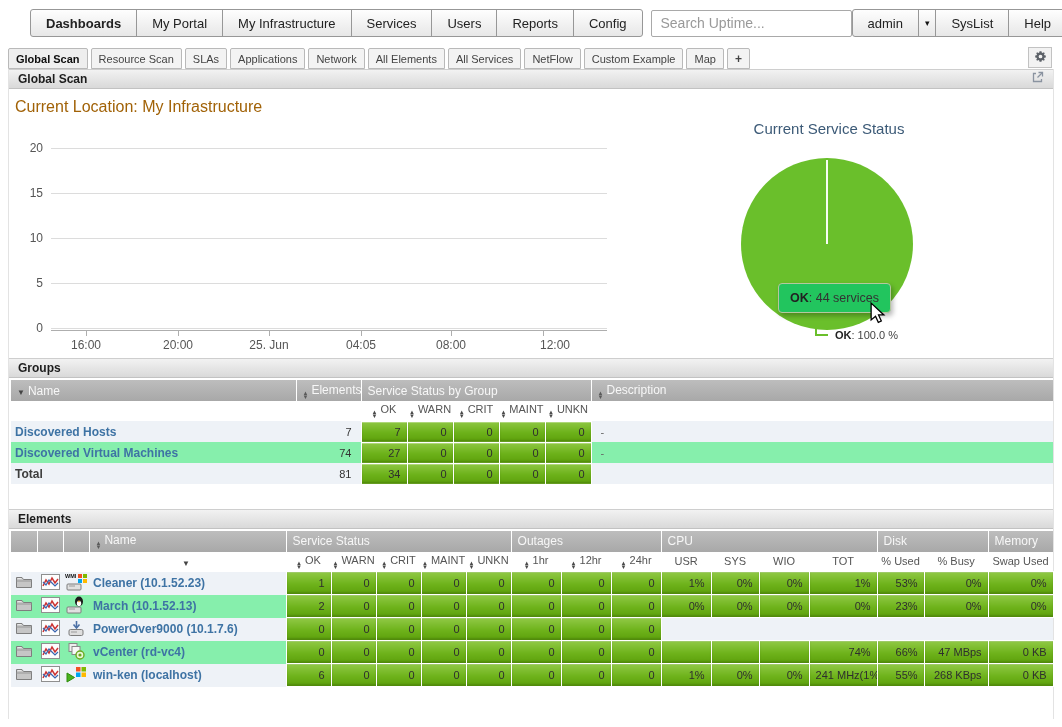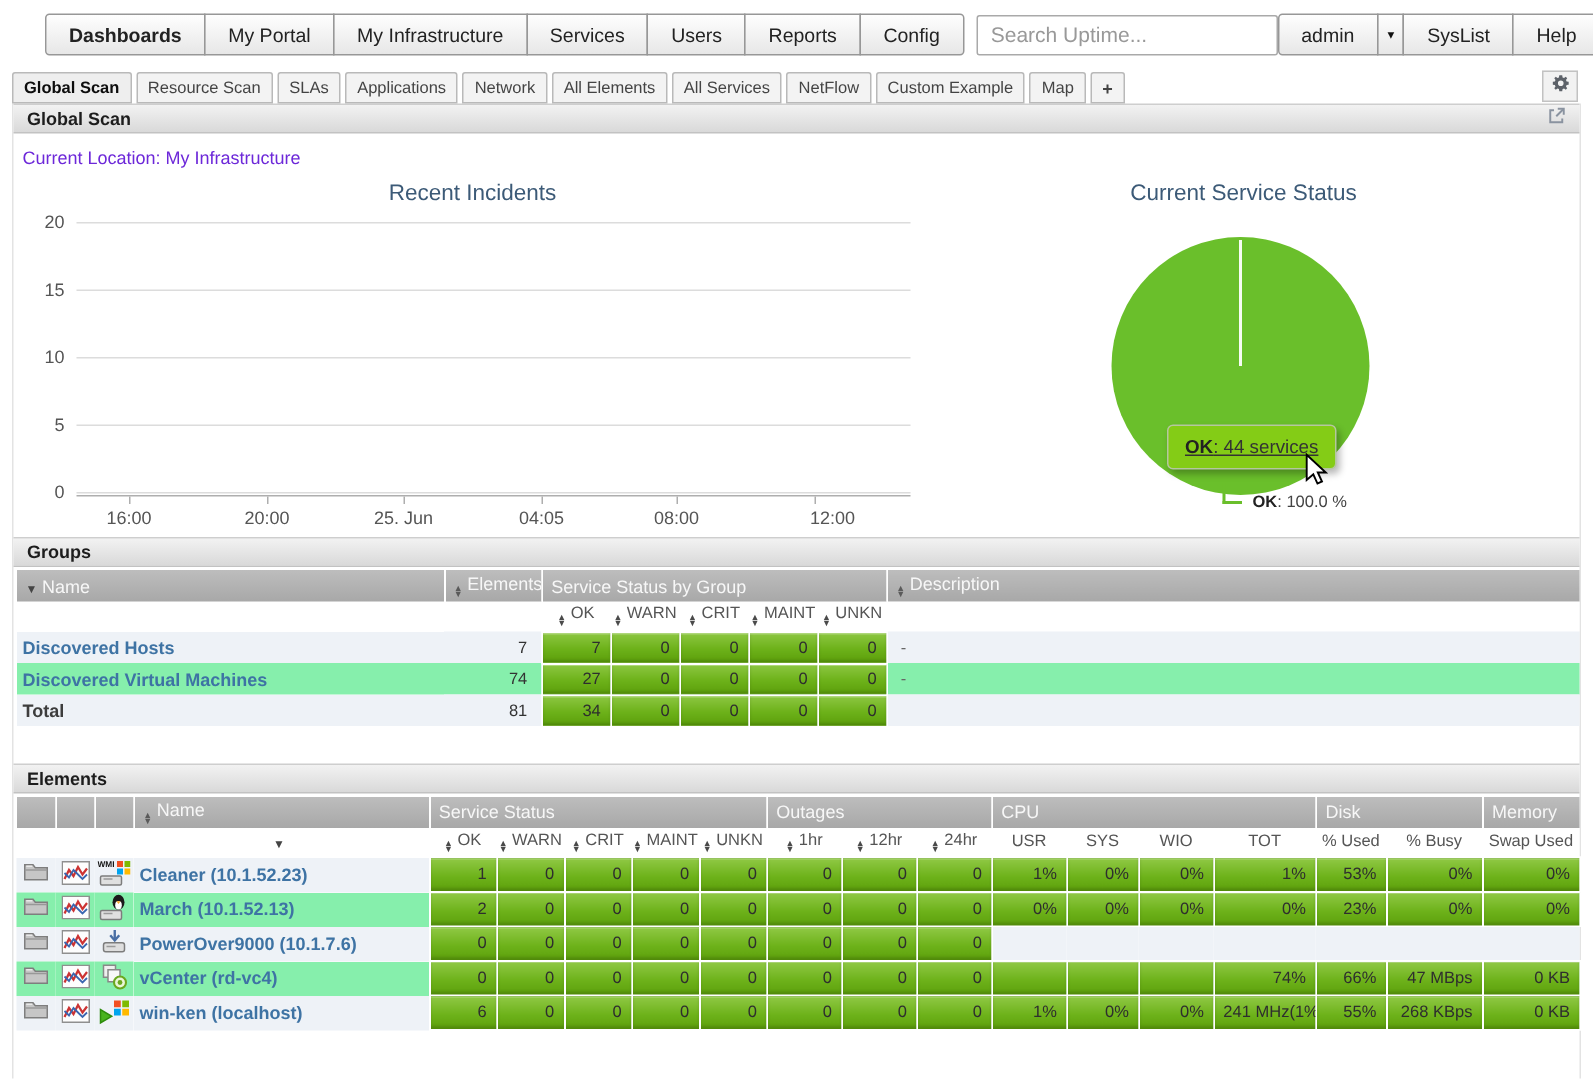--- a/index.html
+++ b/index.html
@@ -40,39 +40,39 @@
     background:#f2f2f2; border:1px solid #c2c2c2; display:flex; align-items:center; justify-content:center;
   }
   
   .panel { margin:0 8px; border-left:1px solid #e3e3e3; border-right:1px solid #e3e3e3; height:650px; }
   .section-bar {
     height:20px; background:linear-gradient(#f2f2f2,#d9d9d9);
     border-top:1px solid #cecece; border-bottom:1px solid #c2c2c2;
     display:flex; align-items:center; justify-content:space-between; padding:0 9px;
     font-size:12px; font-weight:bold; color:#1d1d1d;
   }
-  .current-location { font-size:12px; color:#6d28d9; padding:9px 6px 3px 6px; height:27px; }
+  .current-location { font-size:16px; color:#a16207; padding:9px 6px 3px 6px; height:27px; }
   
   .charts { position:relative; height:242px; }
   .chart-title { position:absolute; font-size:15px; color:#3c5a77; text-align:center; top:4px; }
   #incidents-title { left:0; width:612px; }
   #pie-title { left:640px; width:360px; }
   #ylabels { position:absolute; left:6px; top:32px; width:28px; height:190px; }
   .ylab { position:absolute; right:0; width:28px; text-align:right; font-size:12px; color:#555; }
   #plot { position:absolute; left:42px; top:32px; width:556px; height:196px; }
   .gridline { position:absolute; left:0; width:100%; height:1px; background:#dcdcdc; }
   .axis { position:absolute; left:0; top:182px; width:100%; height:1px; background:#aeaeae; }
   .xtick { position:absolute; top:183px; width:1px; height:5px; background:#aeaeae; }
   .xlab { position:absolute; top:190px; width:60px; text-align:center; font-size:12px; color:#555; }
   .pie { position:absolute; left:732px; top:42px; width:172px; height:172px; border-radius:50%; }
   .pie-line { position:absolute; left:85px; top:2px; width:2px; height:84px; background:rgba(255,255,255,.95); }
   .pie-tooltip {
-    position:absolute; left:769px; top:167px; padding:7px 11px; background:#84cc16;
+    position:absolute; left:769px; top:167px; padding:7px 11px; background:#22c55e;
     border:1px solid #b5c79f; border-radius:4px; box-shadow:2px 3px 5px rgba(0,0,0,.28);
-    font-size:12.5px; color:#333; white-space:nowrap;text-decoration:underline;
+    font-size:12.5px; color:#333; white-space:nowrap;
   }
   .pie-tooltip b { color:#222; }
   .cursor { position:absolute; left:860px; top:186px; }
   .callout-connector {
     position:absolute; left:806px; top:206px; width:13px; height:14px;
     border-left:2px solid #6abf2b; border-bottom:2px solid #6abf2b;
   }
   .callout { position:absolute; left:826px; top:213px; font-size:11px; color:#444; white-space:nowrap; }
   .callout b { color:#222; }
   
@@ -161,21 +161,20 @@
             <path d="M7.5 1.5h4v4"></path>
             <path d="M11 2L6.5 6.5"></path>
           </svg>
       </span>
     </span>
   </div>
 
   <div class="current-location">Current Location: My Infrastructure</div>
 
   <div class="charts">
-    <div class="chart-title" id="incidents-title">Recent Incidents</div>
     <div class="chart-title" id="pie-title">Current Service Status</div>
     <div id="ylabels">
         <div class="ylab" style="top:-7px">20</div>
         <div class="ylab" style="top:38px">15</div>
         <div class="ylab" style="top:83px">10</div>
         <div class="ylab" style="top:128px">5</div>
         <div class="ylab" style="top:173px">0</div>
       </div>
     <div id="plot">
         <div class="axis"></div>

